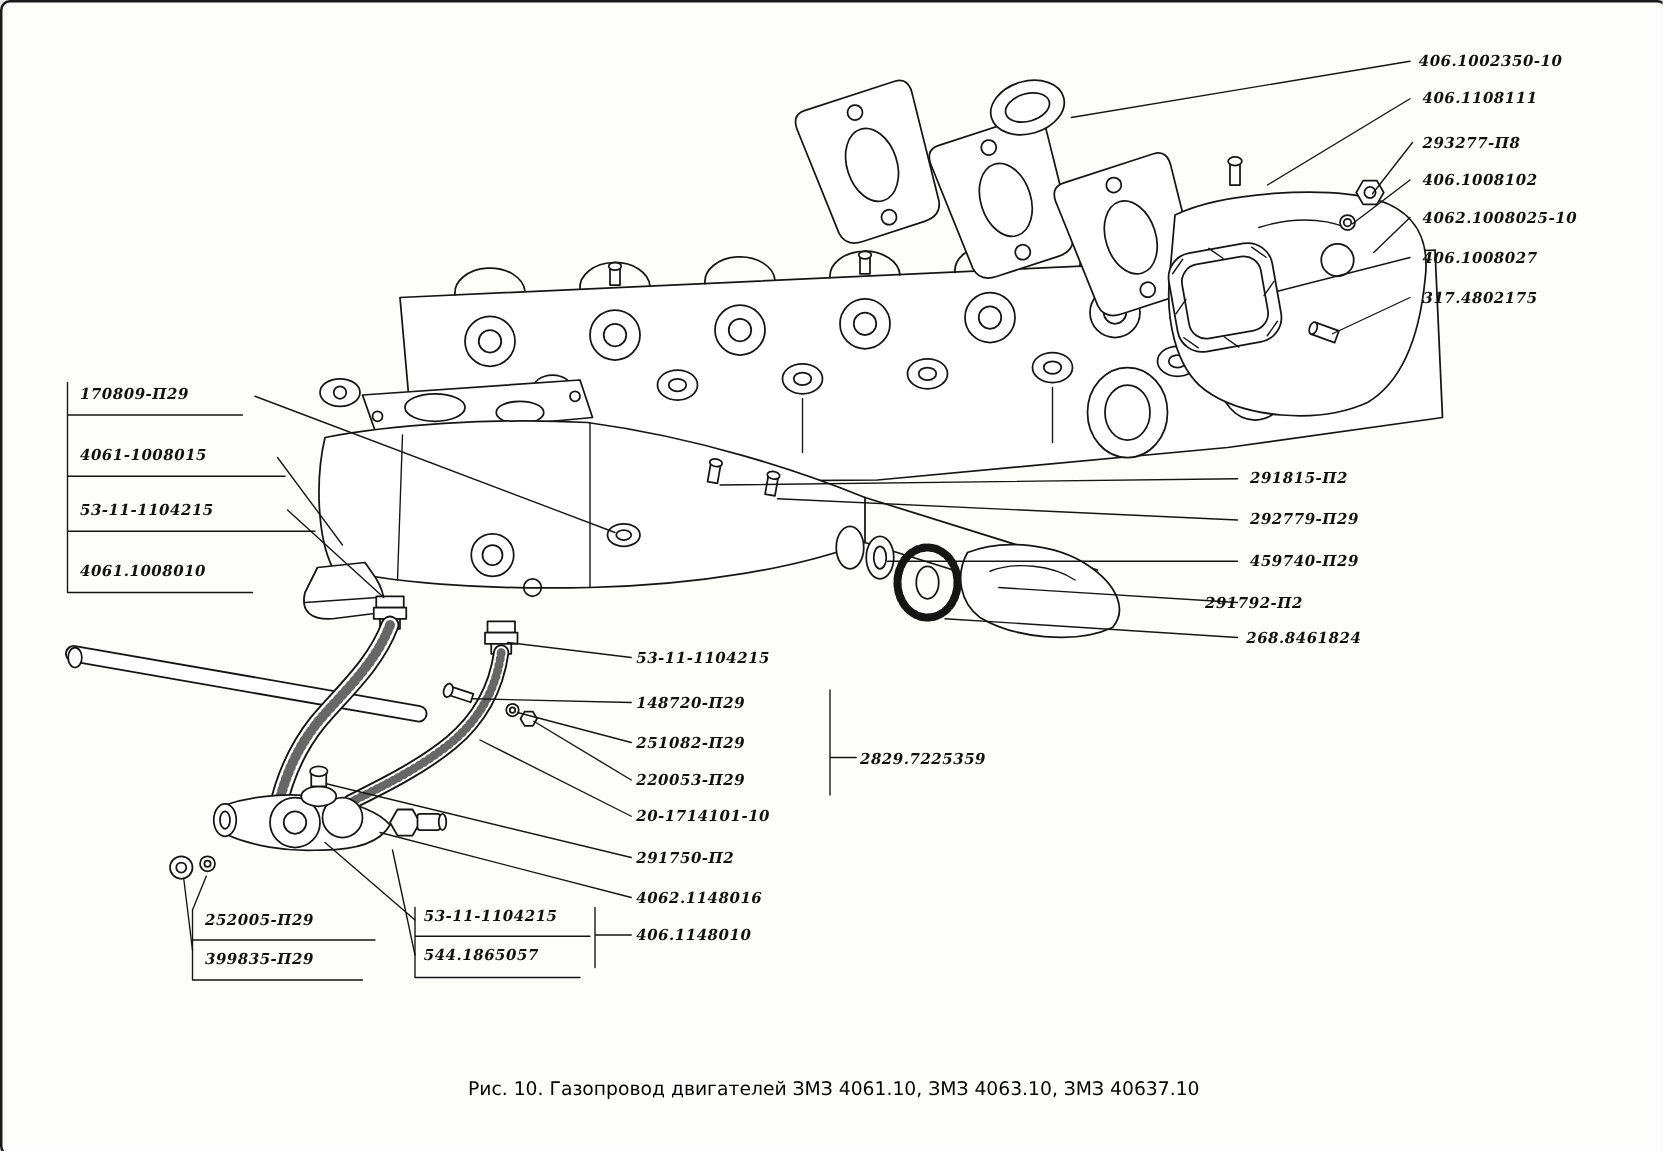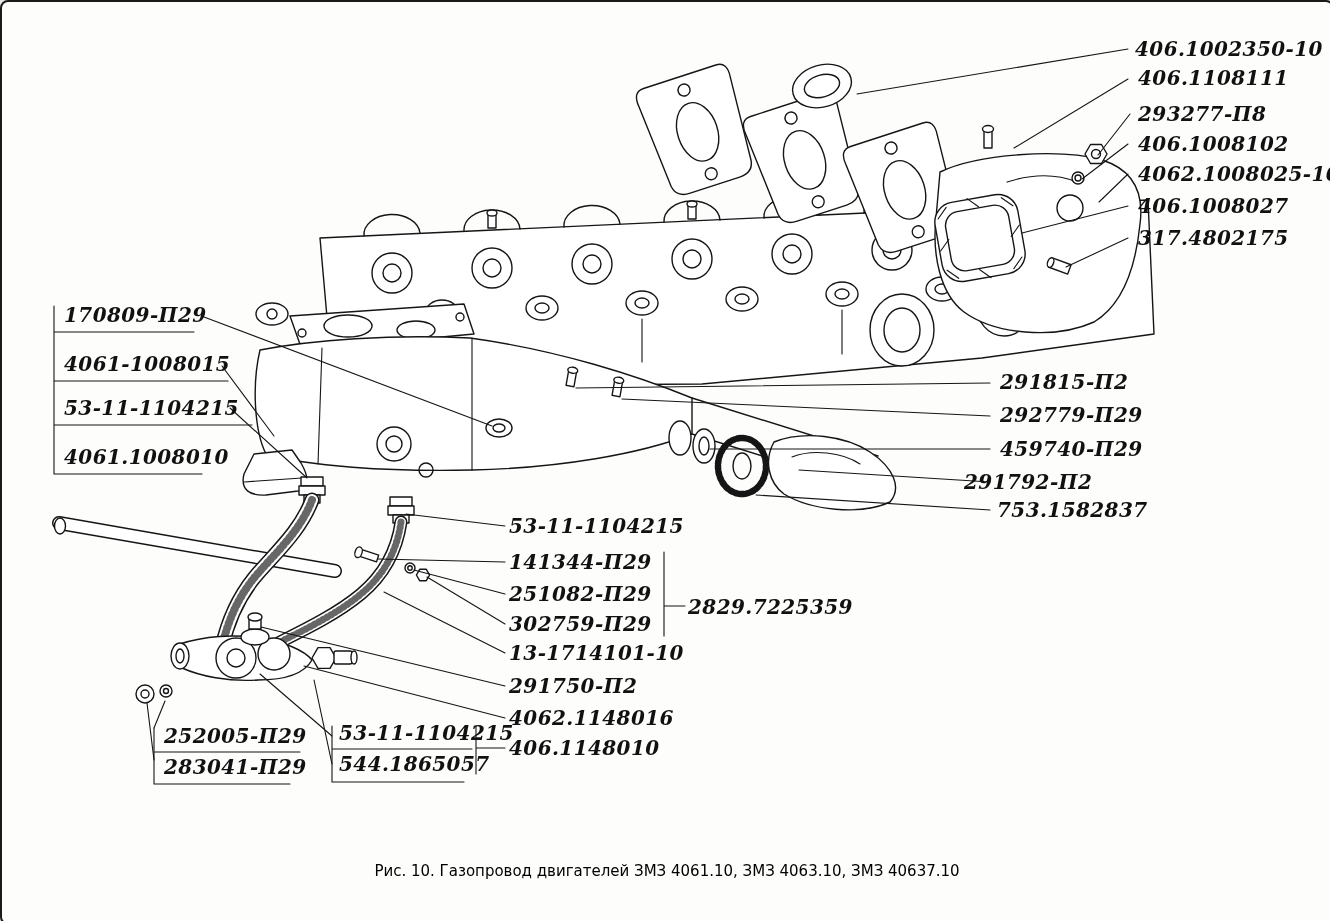--- a/index.html
+++ b/index.html
@@ -11,21 +11,21 @@
     border-radius:8px;
     overflow:hidden;
     font-family:"DejaVu Sans", sans-serif;
   }
   .art{position:absolute;left:0;top:0;}
   .part-label{
     position:absolute;
     font-family:"DejaVu Serif", serif;
     font-style:italic;
     font-weight:700;
-    font-size:20px;
+    font-size:12px;
     line-height:24px;
     letter-spacing:.4px;
     color:#111;
     white-space:nowrap;
   }
   .caption{
     position:absolute;
     left:0;right:0;top:860px;
     text-align:center;
     font-family:"DejaVu Sans", sans-serif;
@@ -271,37 +271,37 @@
   <div class="part-label" style="left:1136px;top:100px">293277-П8</div>
   <div class="part-label" style="left:1136px;top:130px">406.1008102</div>
   <div class="part-label" style="left:1136px;top:160px">4062.1008025-10</div>
   <div class="part-label" style="left:1136px;top:192px">406.1008027</div>
   <div class="part-label" style="left:1136px;top:224px">317.4802175</div>
 
   <div class="part-label" style="left:998px;top:368px">291815-П2</div>
   <div class="part-label" style="left:998px;top:401px">292779-П29</div>
   <div class="part-label" style="left:998px;top:435px">459740-П29</div>
   <div class="part-label" style="left:962px;top:468px">291792-П2</div>
-  <div class="part-label" style="left:995px;top:496px">753.1582837</div>
+  <div class="part-label" style="left:995px;top:496px">268.8461824</div>
 
   <div class="part-label" style="left:62px;top:301px">170809-П29</div>
   <div class="part-label" style="left:62px;top:350px">4061-1008015</div>
   <div class="part-label" style="left:62px;top:394px">53-11-1104215</div>
   <div class="part-label" style="left:62px;top:443px">4061.1008010</div>
 
   <div class="part-label" style="left:507px;top:512px">53-11-1104215</div>
-  <div class="part-label" style="left:507px;top:548px">141344-П29</div>
+  <div class="part-label" style="left:507px;top:548px">148720-П29</div>
   <div class="part-label" style="left:507px;top:580px">251082-П29</div>
-  <div class="part-label" style="left:507px;top:610px">302759-П29</div>
-  <div class="part-label" style="left:507px;top:639px">13-1714101-10</div>
+  <div class="part-label" style="left:507px;top:610px">220053-П29</div>
+  <div class="part-label" style="left:507px;top:639px">20-1714101-10</div>
   <div class="part-label" style="left:507px;top:672px">291750-П2</div>
   <div class="part-label" style="left:507px;top:704px">4062.1148016</div>
   <div class="part-label" style="left:507px;top:734px">406.1148010</div>
 
   <div class="part-label" style="left:686px;top:593px">2829.7225359</div>
 
   <div class="part-label" style="left:162px;top:722px">252005-П29</div>
-  <div class="part-label" style="left:162px;top:753px">283041-П29</div>
+  <div class="part-label" style="left:162px;top:753px">399835-П29</div>
   <div class="part-label" style="left:337px;top:719px">53-11-1104215</div>
   <div class="part-label" style="left:337px;top:750px">544.1865057</div>
 
   <div class="caption">Рис. 10. Газопровод двигателей ЗМЗ 4061.10, ЗМЗ 4063.10, ЗМЗ 40637.10</div>
 </div>
 
 </body></html>

